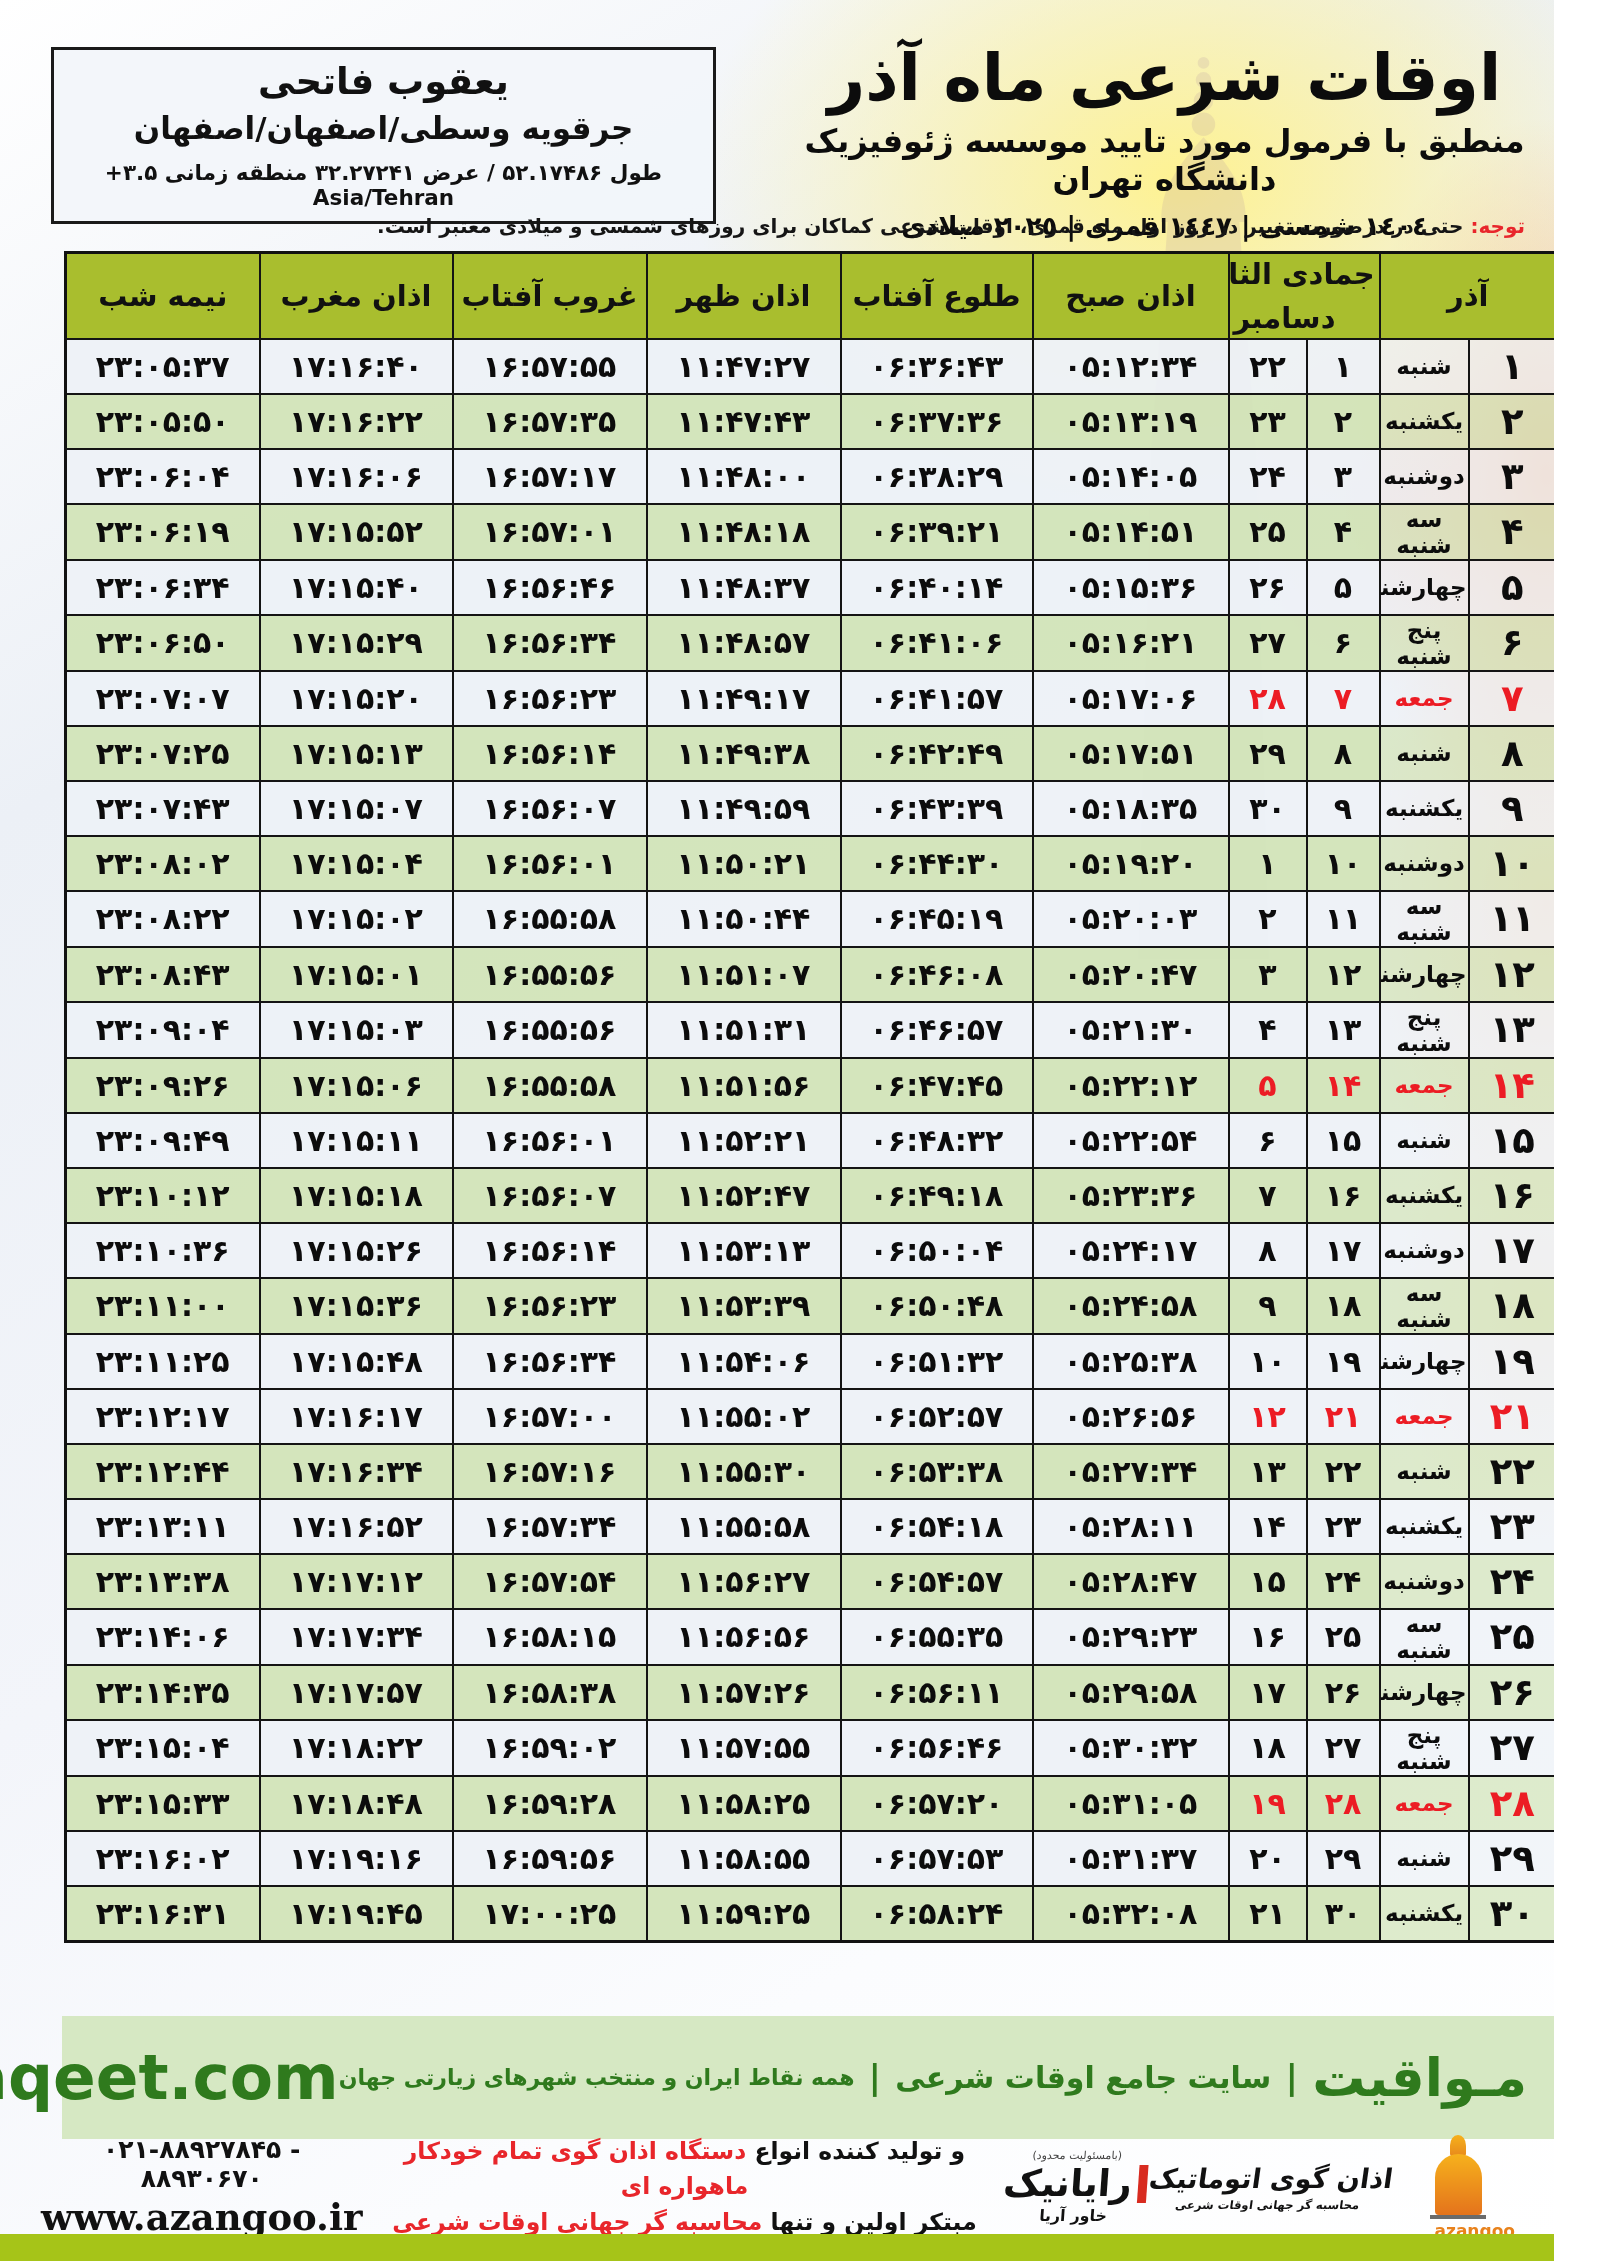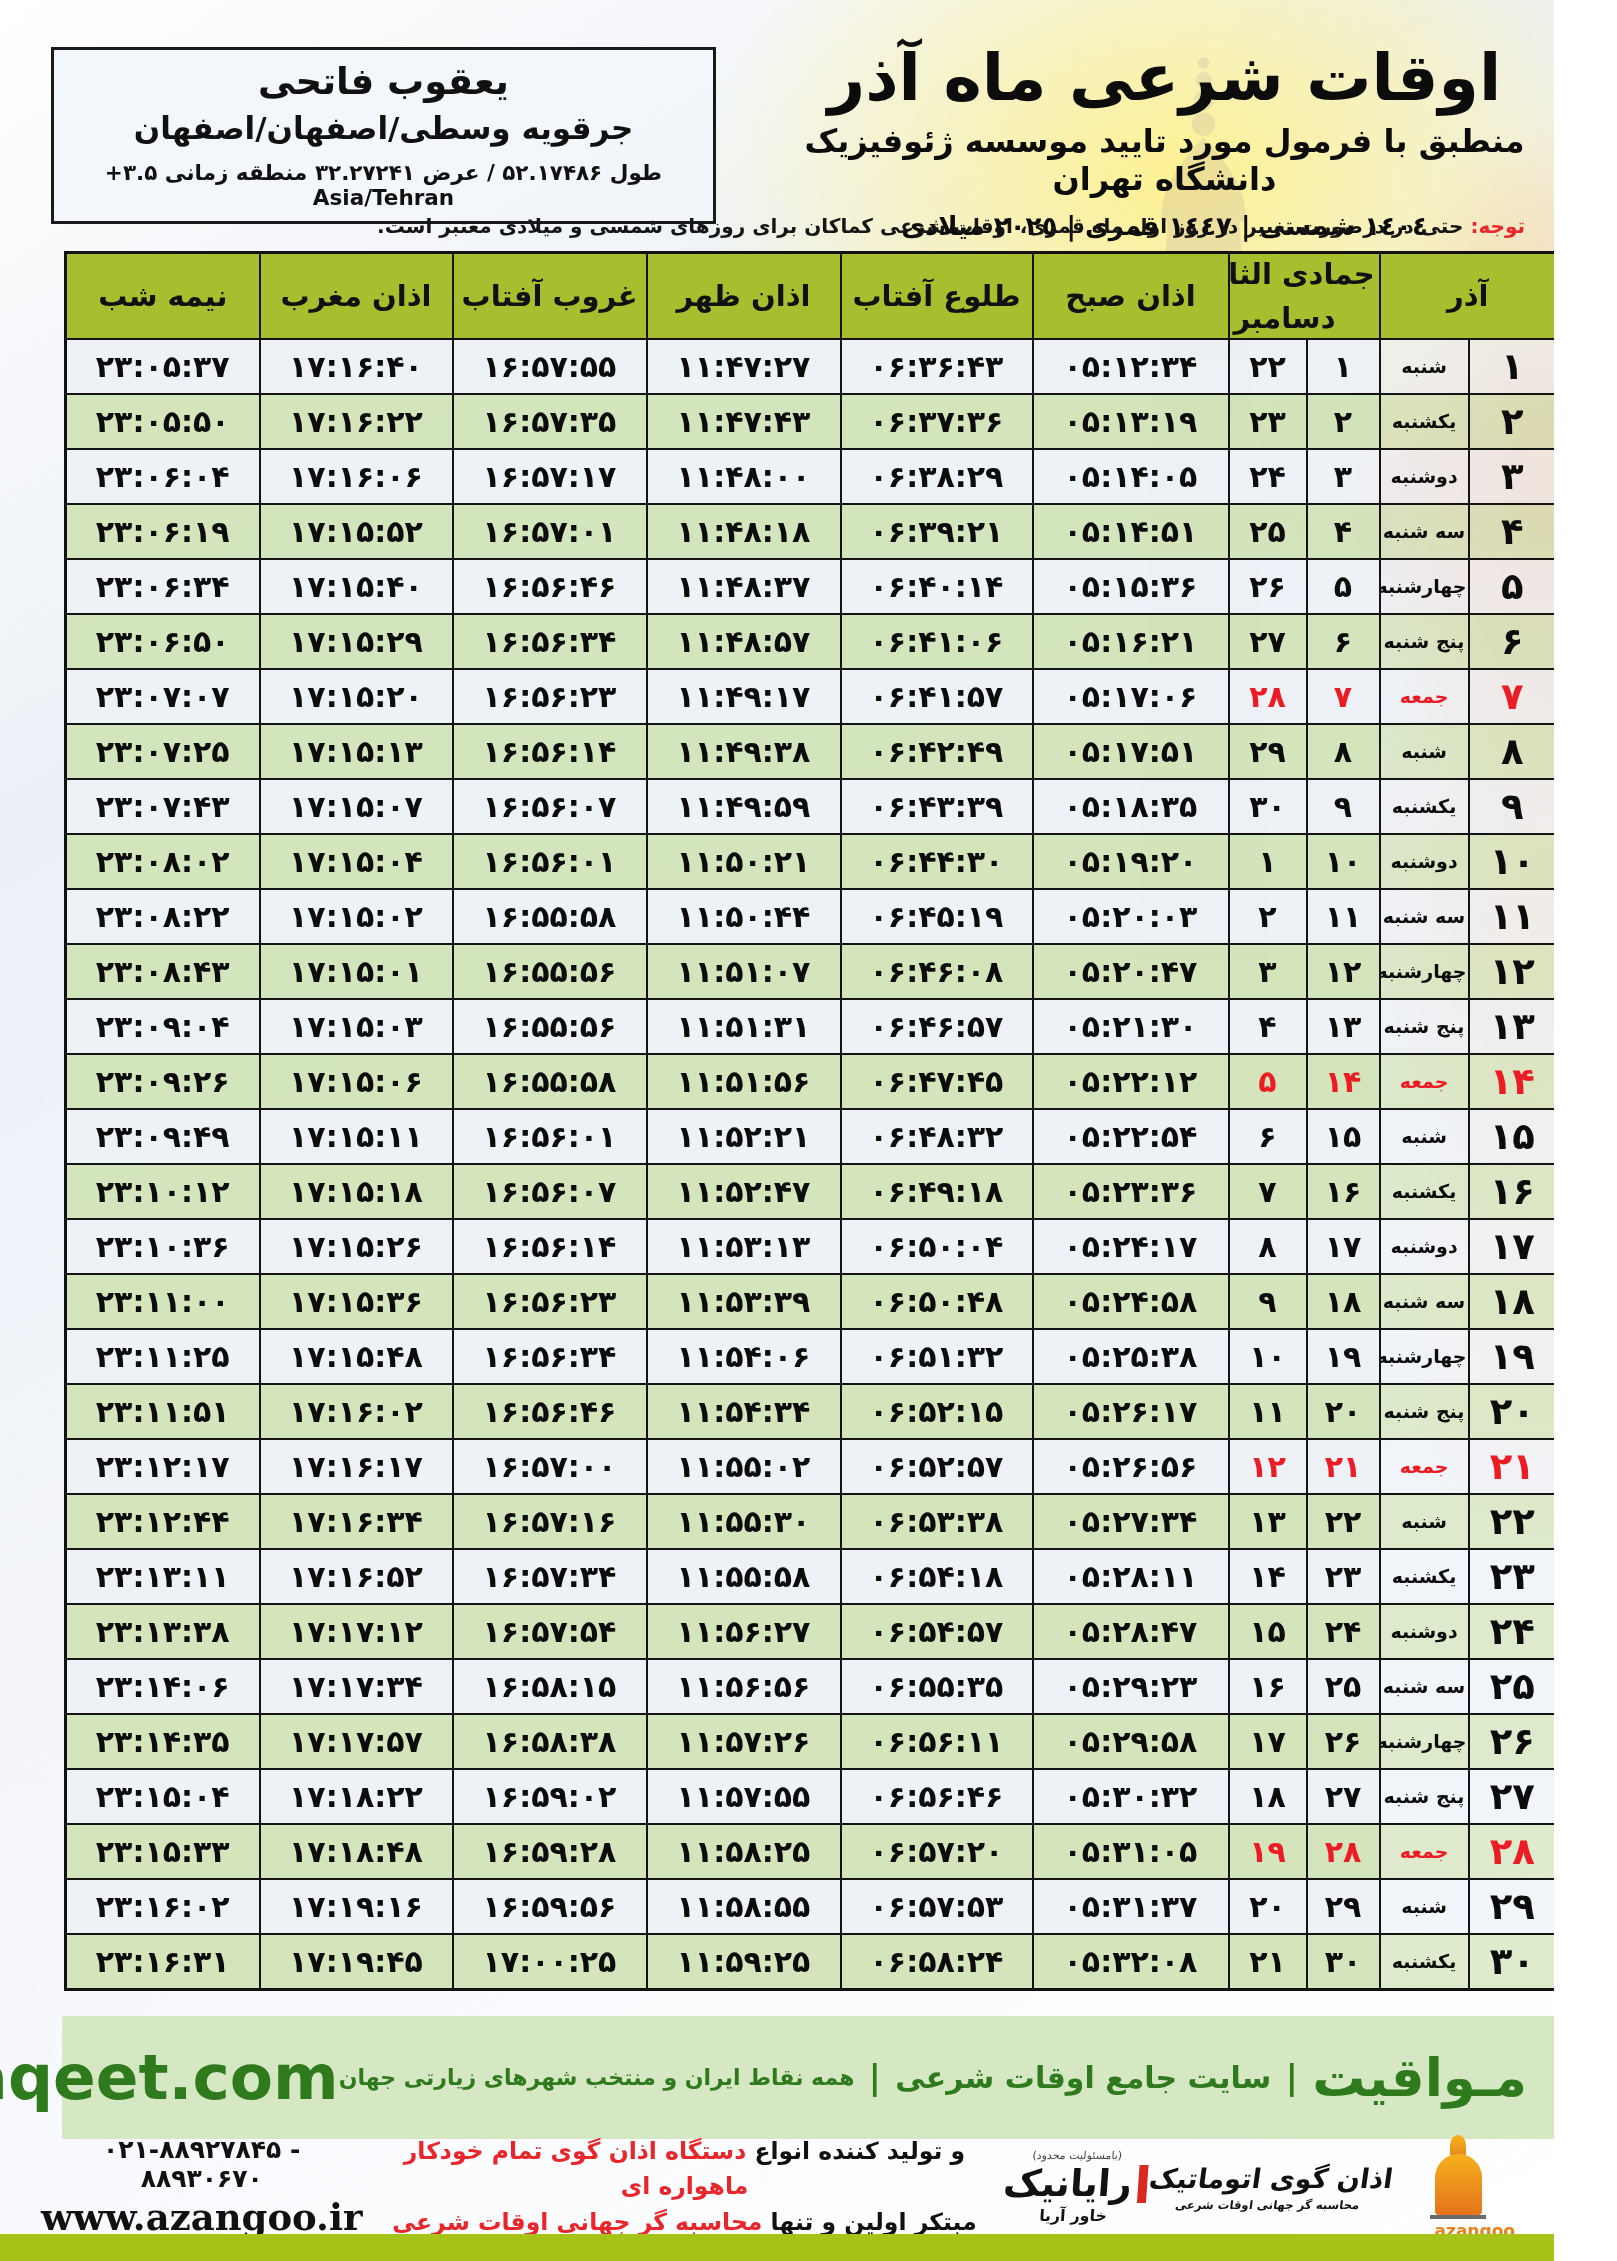--- a/index.html
+++ b/index.html
@@ -33,21 +33,21 @@
   .schedule th,.schedule td{border:2.6px solid #141414;border-left-width:2px;border-right-width:2px;
     text-align:center;vertical-align:middle;overflow:hidden;}
   .schedule thead th{background:#a9be2e;color:#111;height:63px;font-size:29px;font-weight:bold;}
   .h-dual{font-size:15px;font-weight:bold;padding:2.6px 3.9px;}
   .h-dual .l1{display:block;text-align:right;direction:rtl;white-space:nowrap;}
   .h-dual .l2{display:block;text-align:left;margin-top:10.4px;}
   .h-month{font-size:31px;}
   .schedule tbody td{height:51px;font-weight:bold;color:#0c0c0c;}
   .c-mid,.c-mag,.c-sun,.c-dh,.c-sr,.c-fj{font-size:30px;direction:ltr;letter-spacing:0.7px;}
   .c-greg,.c-hij{font-size:30px;}
-  .c-wd{font-size:19px;font-weight:600;direction:rtl;}
+  .c-wd{font-size:23px;font-weight:600;direction:rtl;}
   .c-day{font-size:37px;}
   .row-odd td{background:rgba(237,241,247,.94);}
   .row-even td{background:rgba(209,227,184,.94);}
   .row-odd .c-wd,.row-odd .c-day{background:rgba(237,241,247,.72);}
   .row-even .c-wd,.row-even .c-day{background:rgba(209,227,184,.72);}
   .friday .c-greg,.friday .c-hij,.friday .c-wd,.friday .c-day{color:#ec1c24;}
   .friday .c-wd{font-weight:bold;}
   
   .band{position:absolute;left:62px;top:2016px;width:1501px;height:123px;background:#d6e8c3;
     display:flex;direction:rtl;align-items:center;justify-content:space-between;
@@ -369,32 +369,20 @@
       <td class="c-mag">۱۷:۱۵:۴۸</td>
       <td class="c-sun">۱۶:۵۶:۳۴</td>
       <td class="c-dh">۱۱:۵۴:۰۶</td>
       <td class="c-sr">۰۶:۵۱:۳۲</td>
       <td class="c-fj">۰۵:۲۵:۳۸</td>
       <td class="c-greg">۱۰</td>
       <td class="c-hij">۱۹</td>
       <td class="c-wd">چهارشنبه</td>
       <td class="c-day">۱۹</td>
     </tr>
-        <tr class="row-even">
-      <td class="c-mid">۲۳:۱۱:۵۱</td>
-      <td class="c-mag">۱۷:۱۶:۰۲</td>
-      <td class="c-sun">۱۶:۵۶:۴۶</td>
-      <td class="c-dh">۱۱:۵۴:۳۴</td>
-      <td class="c-sr">۰۶:۵۲:۱۵</td>
-      <td class="c-fj">۰۵:۲۶:۱۷</td>
-      <td class="c-greg">۱۱</td>
-      <td class="c-hij">۲۰</td>
-      <td class="c-wd">پنج شنبه</td>
-      <td class="c-day">۲۰</td>
-    </tr>
         <tr class="row-odd friday">
       <td class="c-mid">۲۳:۱۲:۱۷</td>
       <td class="c-mag">۱۷:۱۶:۱۷</td>
       <td class="c-sun">۱۶:۵۷:۰۰</td>
       <td class="c-dh">۱۱:۵۵:۰۲</td>
       <td class="c-sr">۰۶:۵۲:۵۷</td>
       <td class="c-fj">۰۵:۲۶:۵۶</td>
       <td class="c-greg">۱۲</td>
       <td class="c-hij">۲۱</td>
       <td class="c-wd">جمعه</td>

